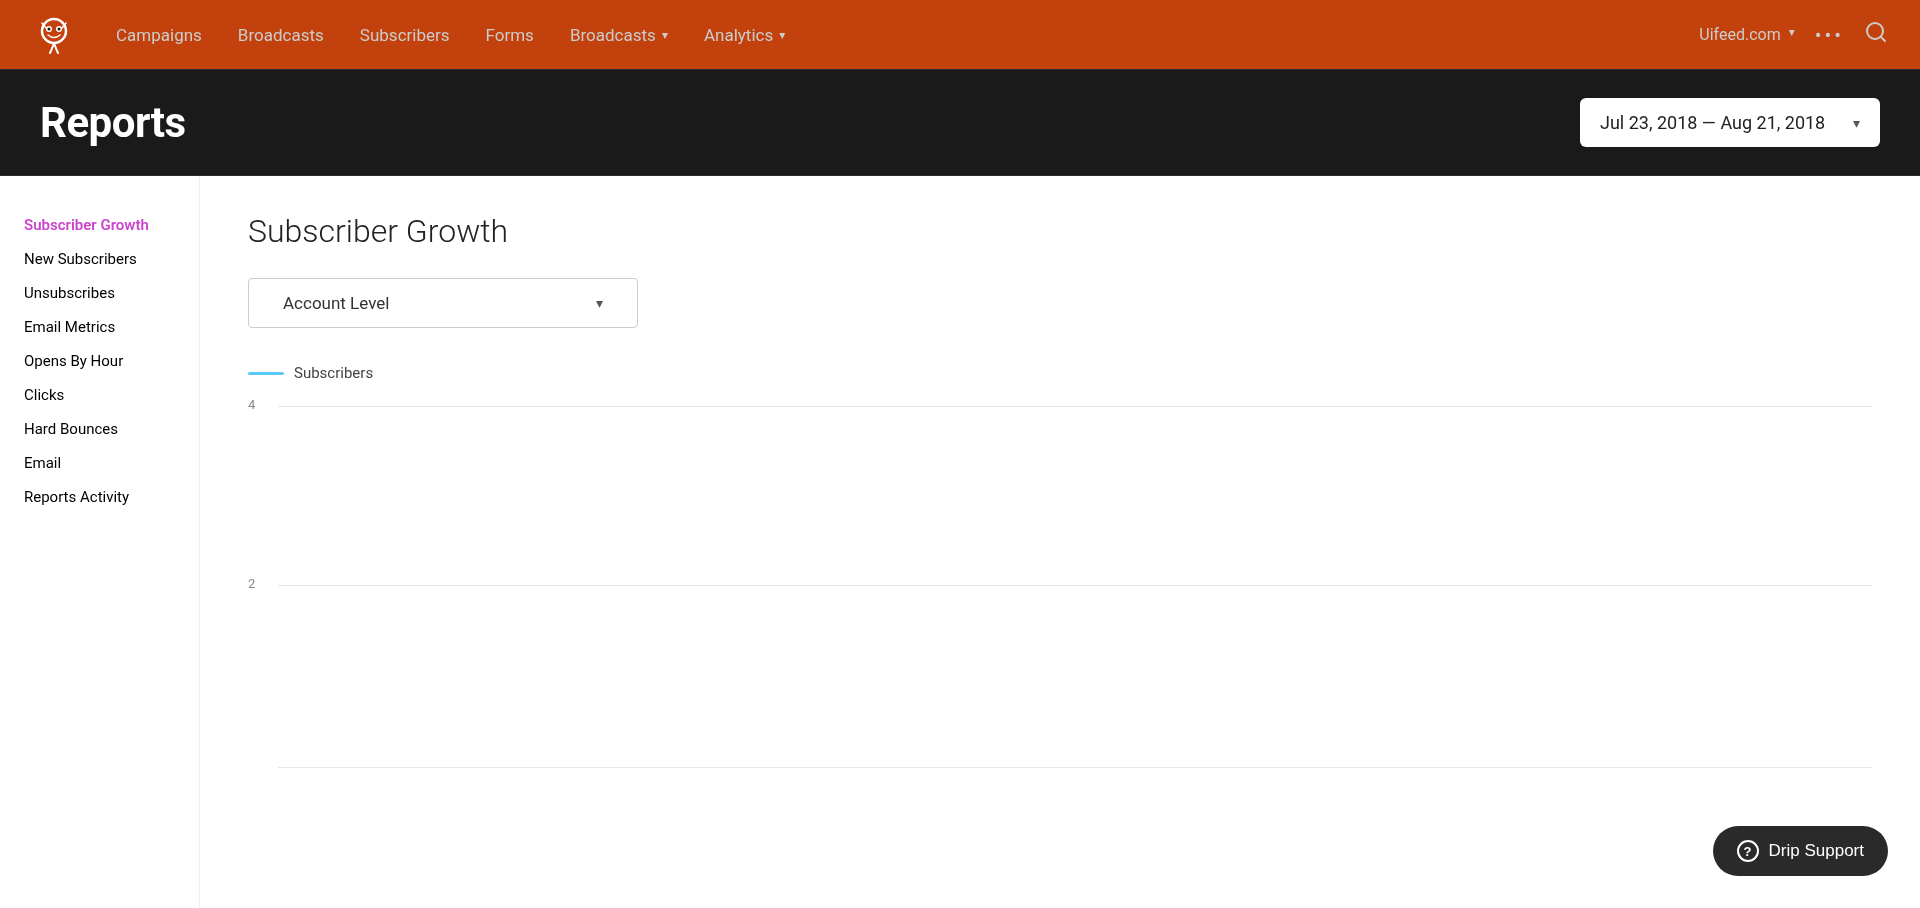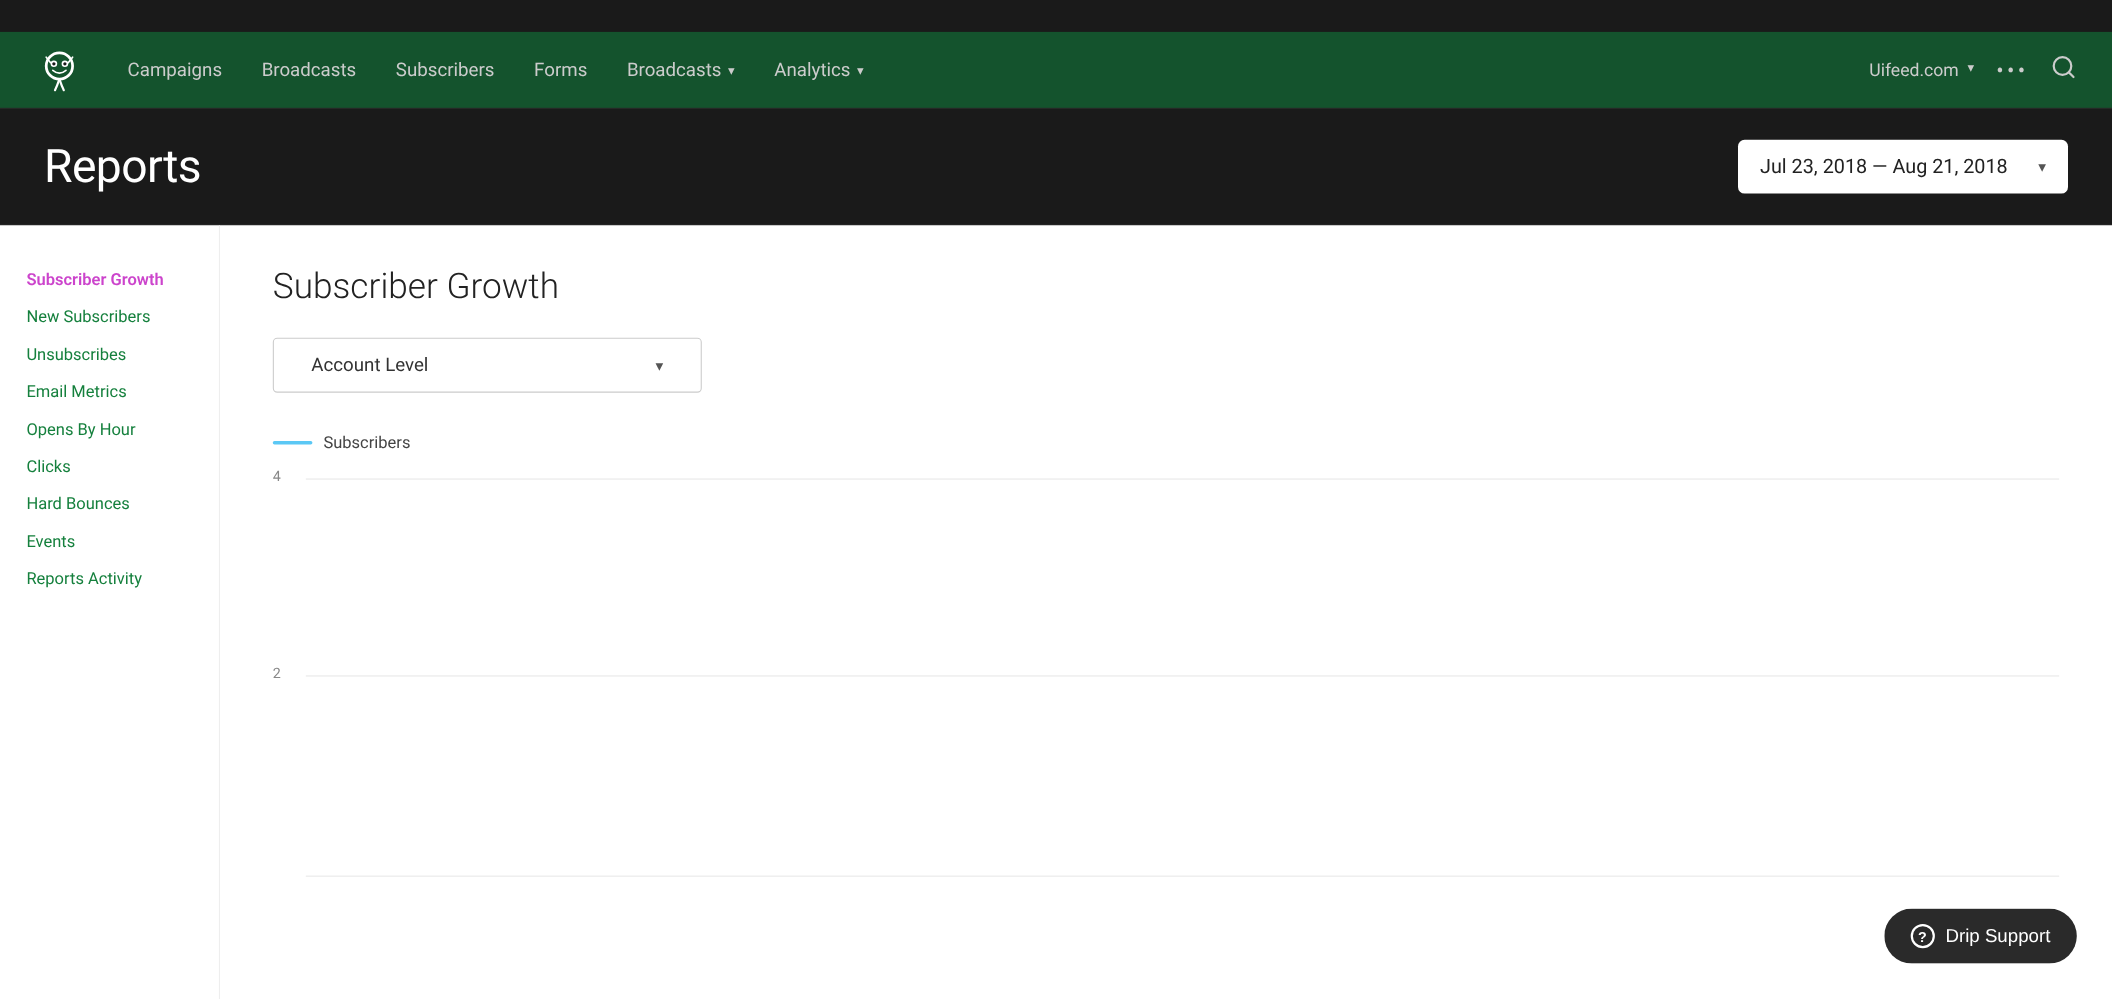--- a/index.html
+++ b/index.html
@@ -6,27 +6,26 @@
     body {
       font-family: -apple-system, BlinkMacSystemFont, 'Segoe UI', Roboto, sans-serif;
       background: #1a1a1a;
       color: #fff;
       min-height: 908px;
       width: 1920px;
     }
 
     
     nav {
-      background: #14532d;
+      background: #c2410c;
       display: flex;
       align-items: center;
       height: 70px;
       padding: 0 32px;
       border-bottom: 1px solid #2a2a2a;
-      margin-top: 29px;
     }
     .nav-logo {
       margin-right: 40px;
       display: flex;
       align-items: center;
     }
     .nav-logo svg {
       width: 44px;
       height: 44px;
     }
@@ -74,21 +73,21 @@
     .header-bar {
       background: #1a1a1a;
       padding: 28px 40px 28px 40px;
       display: flex;
       align-items: center;
       justify-content: space-between;
       border-bottom: 1px solid #2a2a2a;
     }
     .page-title {
       font-size: 42px;
-      font-weight: 400;
+      font-weight: 700;
       color: #fff;
       letter-spacing: -0.5px;
     }
     .date-picker {
       background: #fff;
       color: #222;
       border: none;
       border-radius: 6px;
       padding: 14px 20px;
       font-size: 18px;
@@ -114,21 +113,21 @@
     
     .sidebar {
       width: 200px;
       background: #fff;
       padding: 32px 24px;
       border-right: 1px solid #eee;
       flex-shrink: 0;
     }
     .sidebar-item {
       font-size: 15px;
-      color: #15803d;
+      color: #000000;
       padding: 8px 0;
       cursor: pointer;
       text-decoration: none;
       display: block;
     }
     .sidebar-item.active {
       color: #cc44cc;
       font-weight: 600;
     }
 
@@ -297,21 +296,21 @@
 <div class="main">
 
   <aside class="sidebar">
     <a class="sidebar-item active">Subscriber Growth</a>
     <a class="sidebar-item">New Subscribers</a>
     <a class="sidebar-item">Unsubscribes</a>
     <a class="sidebar-item">Email Metrics</a>
     <a class="sidebar-item">Opens By Hour</a>
     <a class="sidebar-item">Clicks</a>
     <a class="sidebar-item">Hard Bounces</a>
-    <a class="sidebar-item">Events</a>
+    <a class="sidebar-item">Email</a>
     <a class="sidebar-item">Reports Activity</a>
   </aside>
 
   <div class="content">
     <h2 class="content-title">Subscriber Growth</h2>
 
     <div class="dropdown">
       <span>Account Level</span>
       <span class="dropdown-arrow">▾</span>
     </div>

